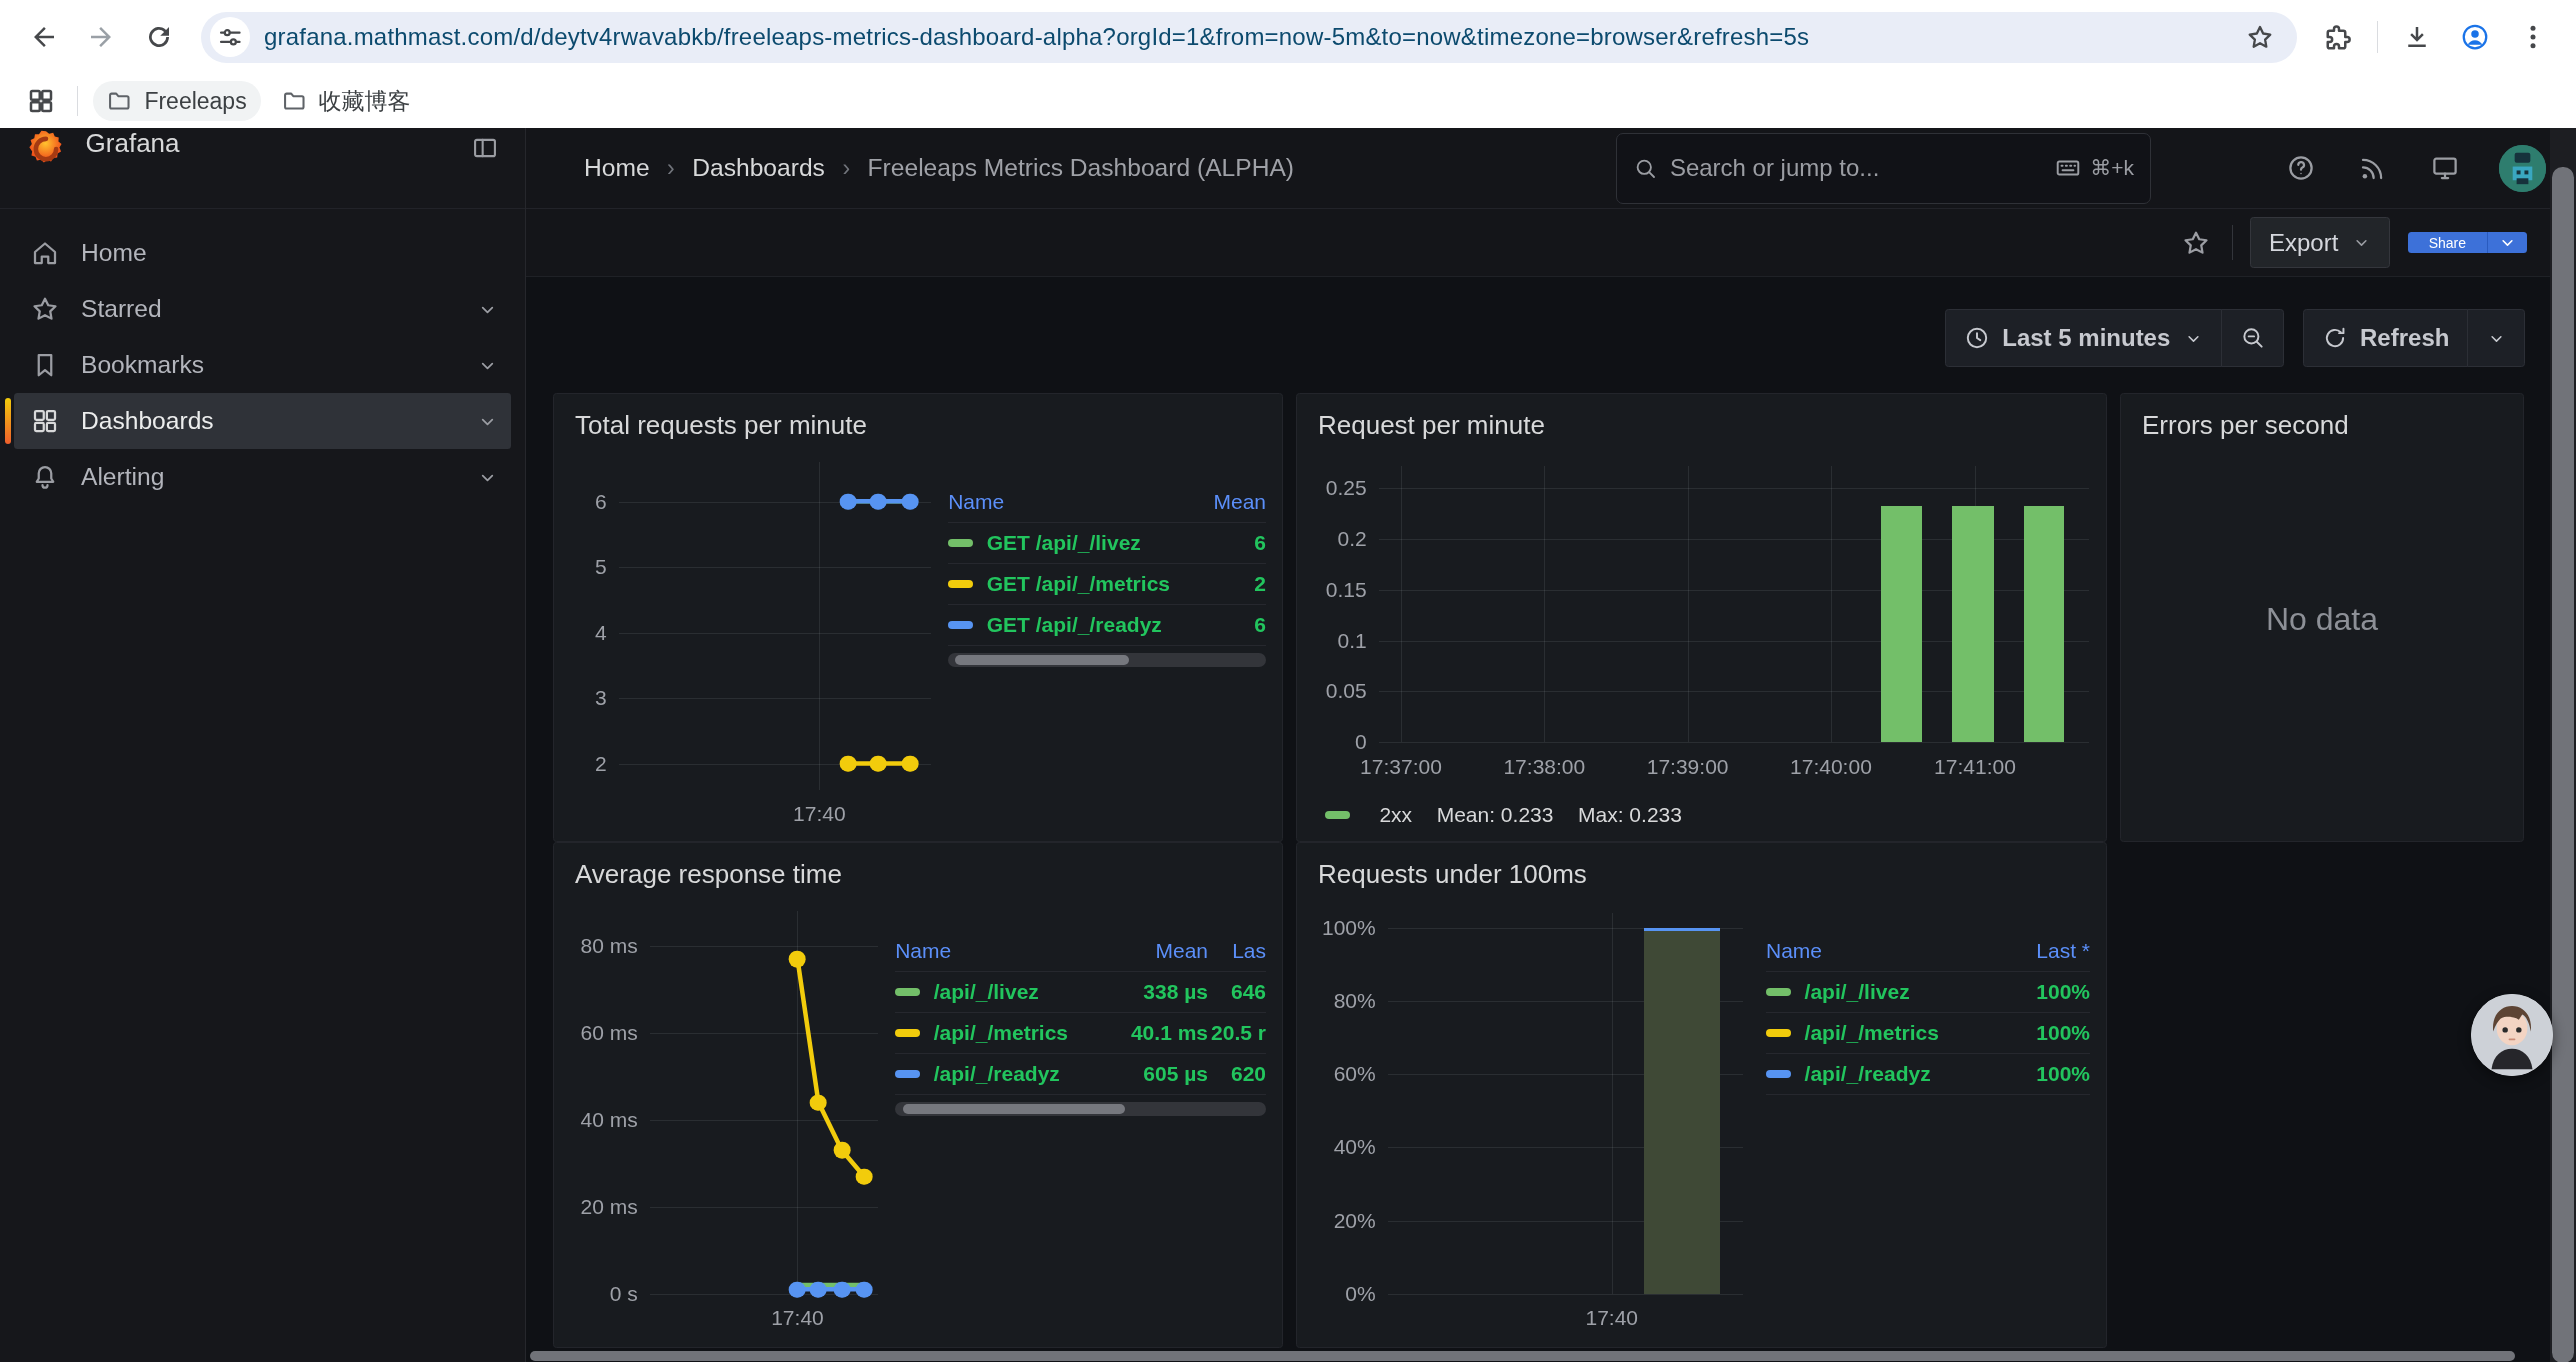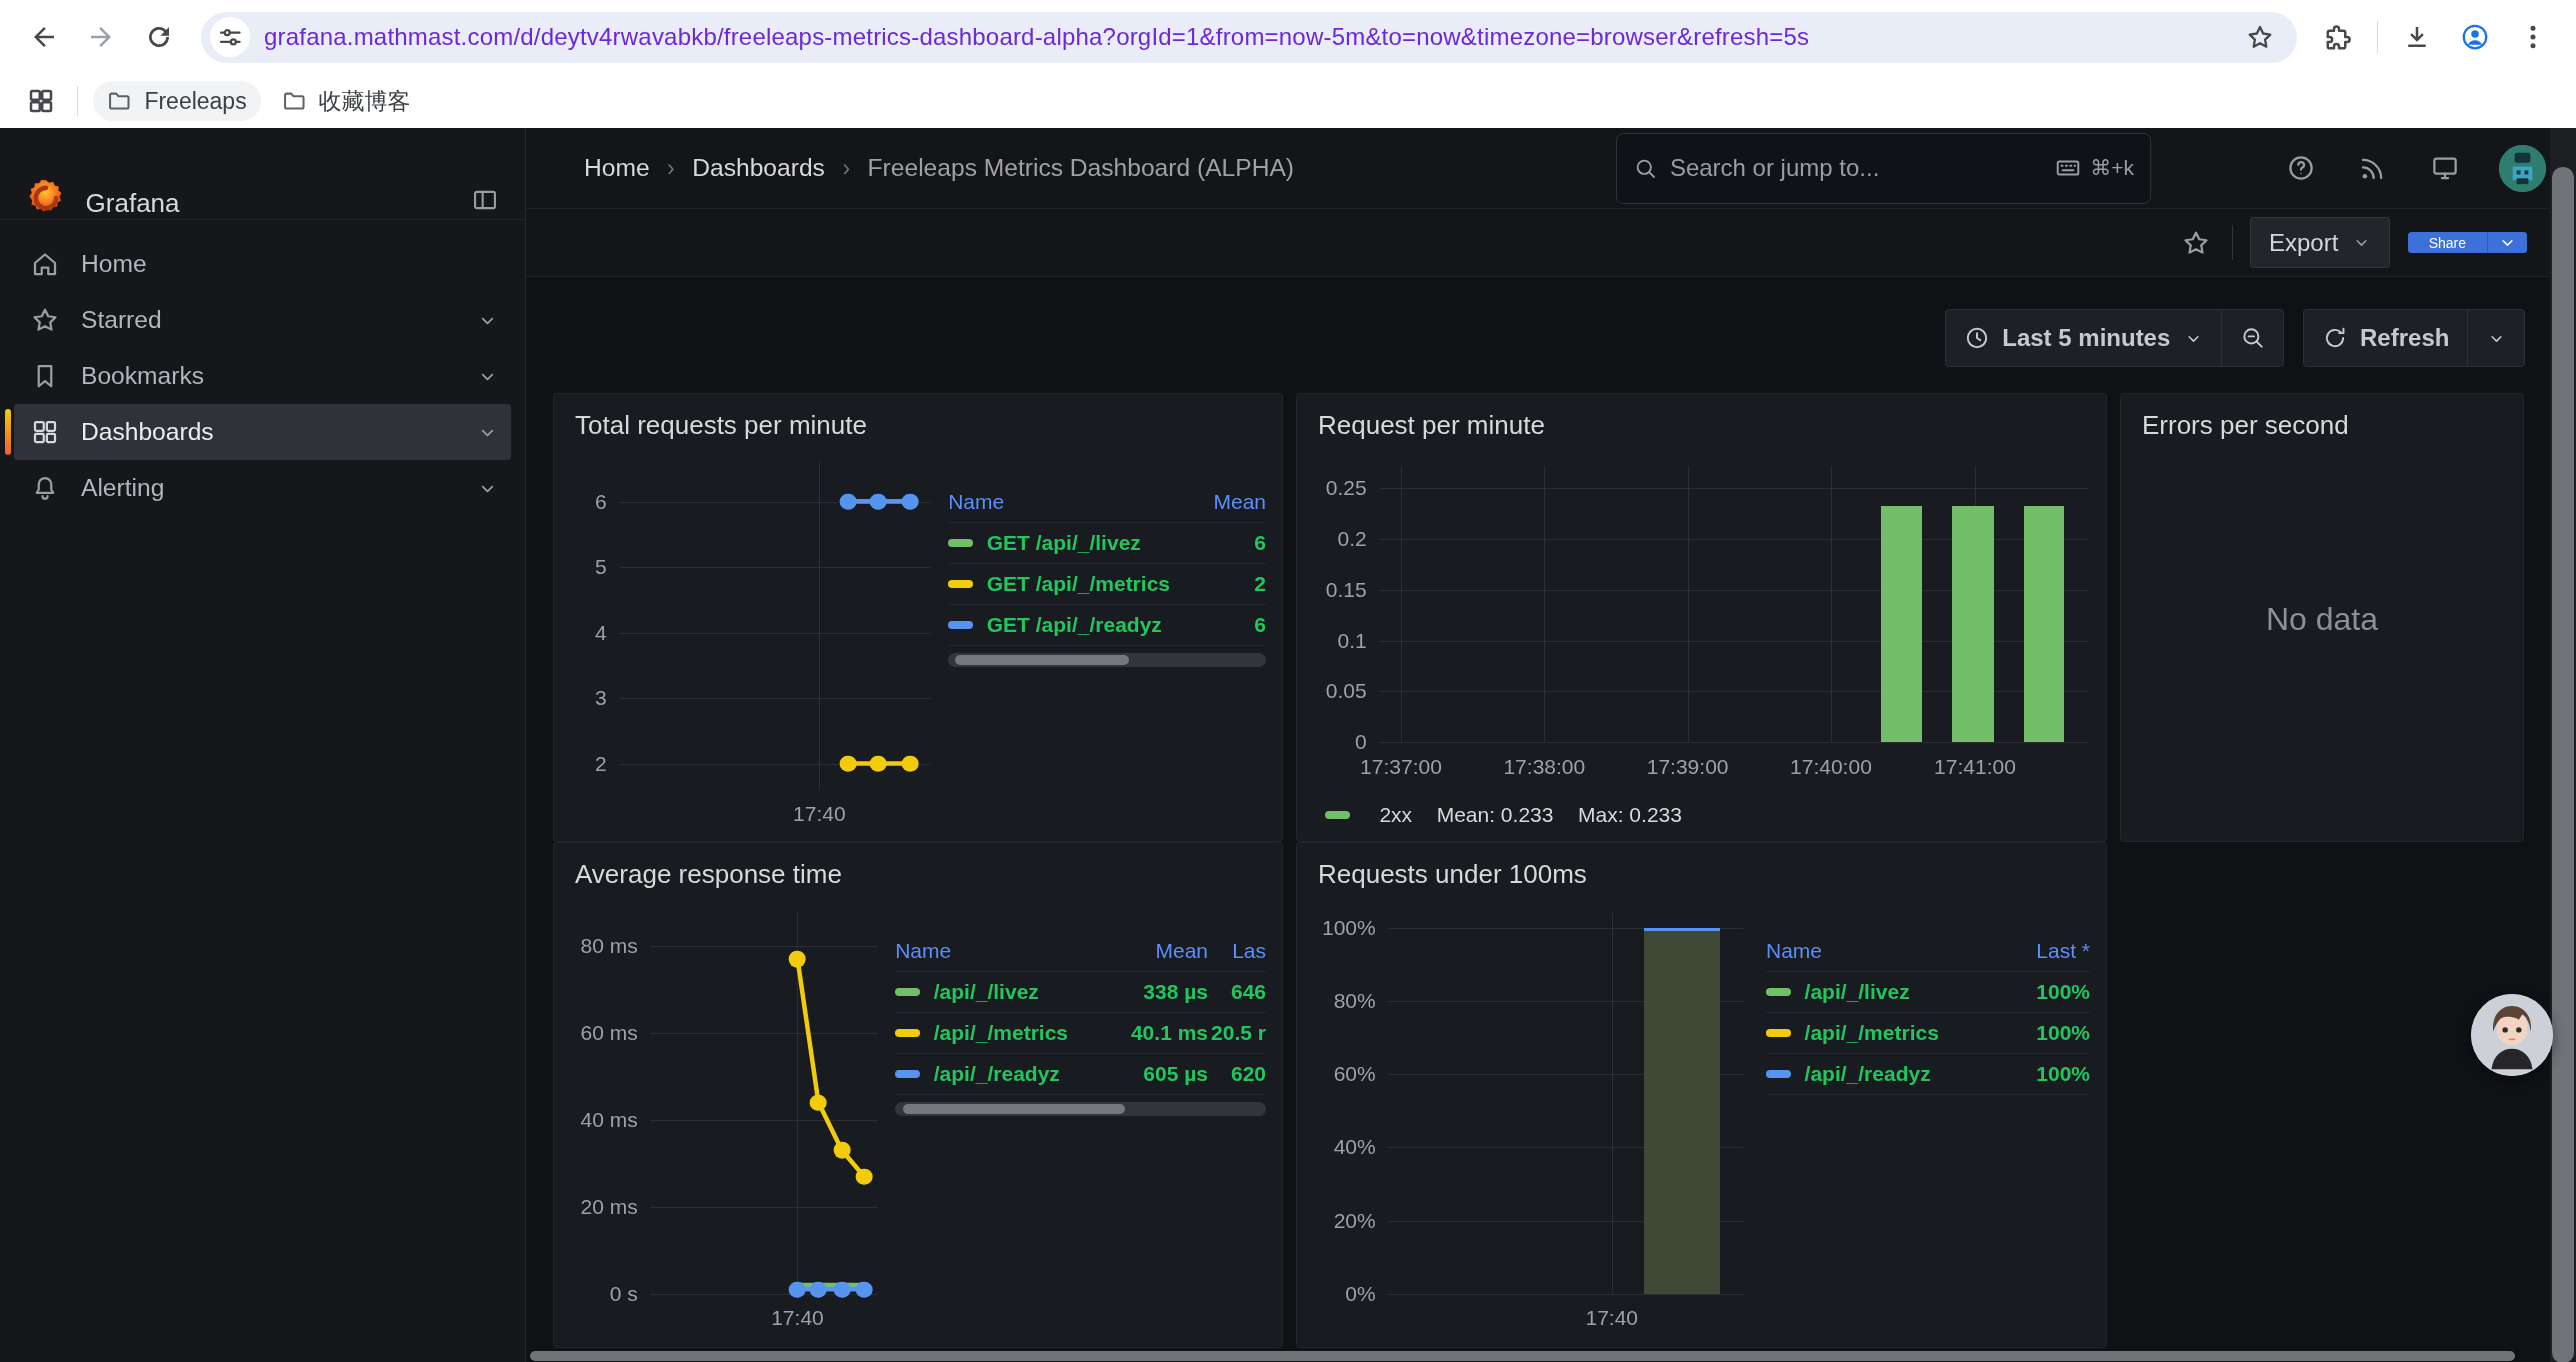--- a/index.html
+++ b/index.html
@@ -7,37 +7,37 @@
     font-family:"Liberation Sans", sans-serif; }
   .screen { position:relative; width:2576px; height:1363px; background:#0f1115; }
 
   
   .chrome-toolbar { height:74px; background:#ffffff; display:flex; align-items:center; padding:0 19px; gap:8.8px; }
   .tbtn { width:49px; height:49px; border-radius:50%; display:flex; align-items:center; justify-content:center; flex:0 0 auto; }
   .tbtn svg { width:30px; height:30px; }
   .url-pill { flex:1; height:51px; background:#e9edf7; border-radius:25.4px; display:flex; align-items:center; padding:0 17.5px 0 8.8px; margin:0 8.8px; min-width:0; }
   .site-chip { width:40px; height:40px; border-radius:50%; background:#ffffff; display:flex; align-items:center; justify-content:center; flex:0 0 auto; }
   .site-chip svg { width:24.6px; height:24.6px; }
-  .url-text { flex:1; font-size:24px; color:#6d28d9; white-space:nowrap; overflow:hidden; margin-left:14px; letter-spacing:0.2px; }
+  .url-text { flex:1; font-size:24px; color:#0c4a6e; white-space:nowrap; overflow:hidden; margin-left:14px; letter-spacing:0.2px; }
   .url-star { width:39px; height:39px; display:flex; align-items:center; justify-content:center; flex:0 0 auto; }
   .url-star svg { width:28px; height:28px; }
   .v-div { width:0.9px; height:32px; background:#dadce0; margin:0 5.3px; flex:0 0 auto; }
 
   
   .bookmarks-bar { height:54px; background:#ffffff; display:flex; align-items:center; padding:0 21px; gap:7px; }
   .bm-chip { display:flex; align-items:center; gap:12.3px; height:40px; padding:16px 14px; border-radius:20px; }
   .bm-chip.hl { background:#f1f3f4; }
   .bm-chip svg { width:24.6px; height:24.6px; }
   .bm-label { font-size:23px; color:#3c4043; white-space:nowrap; }
   .bm-div { width:0.9px; height:30px; background:#dadce0; margin:0 8.8px; }
 
   
   .app { display:flex; height:1235px; background:#0f1115; }
   .sidebar { width:526px; background:#16171b; border-right:0.9px solid #26272c; flex:0 0 auto; }
-  .sidebar-head { height:92px; display:flex; align-items:flex-end; padding:0 21px 0 24.6px; border-bottom:0.9px solid #222329; gap:19px; }
+  .sidebar-head { height:81px; display:flex; align-items:flex-start; padding:0 21px 0 24.6px; border-bottom:0.9px solid #222329; gap:19px; }
   .g-logo { width:42px; height:42px; }
   .brand { font-size:26px; color:#d8d9da; }
   .collapse-btn { margin-left:auto; width:39px; height:39px; display:flex; align-items:center; justify-content:center; }
   .collapse-btn svg { width:28px; height:28px; }
   .side-nav { padding:16px 0; }
   .side-item { position:relative; height:56px; margin:0 14px; padding:0 12.3px 0 16px; border-radius:3.5px; display:flex; align-items:center; gap:21px; }
   .side-item svg { width:30px; height:30px; flex:0 0 auto; }
   .side-label { font-size:24.6px; color:#b3b5bc; }
   .side-item .chev { margin-left:auto; width:23px; height:23px; }
   .side-item.active { background:#2f3238; }

